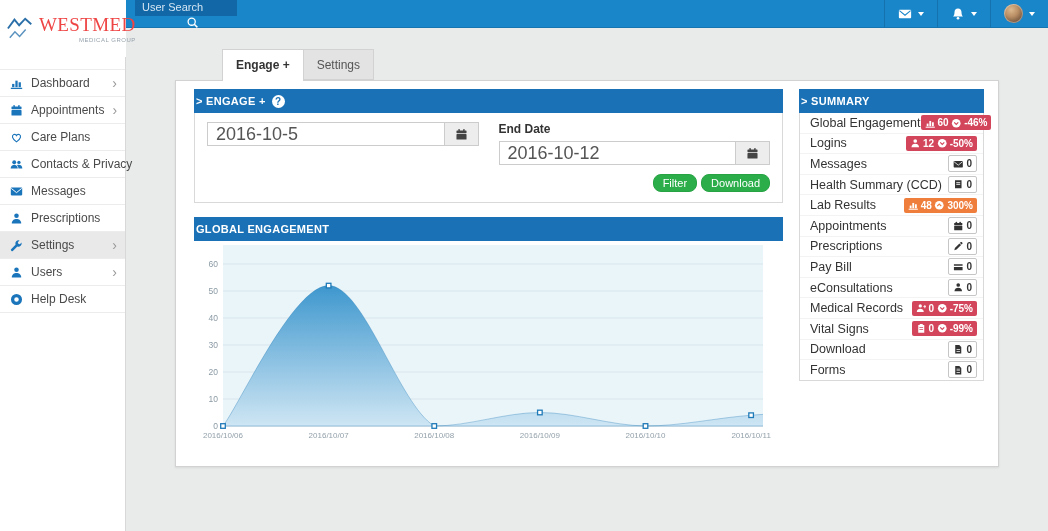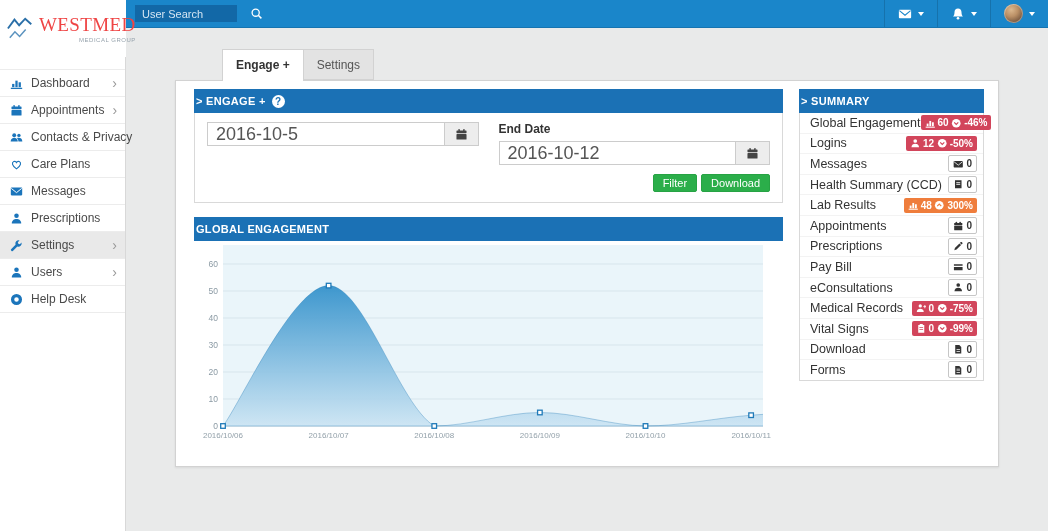--- a/index.html
+++ b/index.html
@@ -5,21 +5,21 @@
   html,body{margin:0;padding:0;}
   body{
     position:relative;width:1048px;height:531px;overflow:hidden;
     background:#e9eaea;font-family:"Liberation Sans","DejaVu Sans",sans-serif;
     -webkit-font-smoothing:antialiased;
   }
   
   .topbar{position:absolute;left:126px;right:0;top:0;height:27px;
     background:var(--c-topbar,#1a86ca);border-bottom:1px solid #1674b0;
     display:flex;align-items:center;z-index:3;}
-  .search-wrap{display:flex;align-items:center;margin-left:9px;}
+  .search-wrap{display:flex;align-items:center;margin-left:9px;flex-direction:column;}
   .user-search{width:88px;height:17px;background:var(--c-search-field,#1268a7);
     border:none;color:#fff;font-size:11px;padding:0 7px;outline:none;font-family:inherit;}
   .user-search::placeholder{color:#d4e5f3;opacity:1;}
   .search-btn{margin-left:13px;width:13px;height:13px;color:#fff;cursor:pointer;}
   .topbar-right{margin-left:auto;display:flex;height:100%;}
   .tb-btn{display:flex;align-items:center;padding:0 13px;border-left:1px solid rgba(0,0,0,.15);
     cursor:pointer;--hole:var(--c-topbar,#1a86ca);}
   .tb-icon{width:14px;height:14px;color:#fff;}
   .caret{width:0;height:0;border-left:3.5px solid transparent;border-right:3.5px solid transparent;
     border-top:4px solid #fff;margin-left:6px;}
@@ -63,21 +63,21 @@
   .date-field{flex:1;min-width:0;}
   .dlabel{font-size:12px;font-weight:bold;color:#333;margin-bottom:5px;}
   .input-group{display:flex;height:24px;}
   .input-group input{flex:1;min-width:0;border:1px solid #ccc;padding:0 8px;font-size:18px;
     color:#555;outline:none;font-family:inherit;background:#fff;}
   .addon{width:34px;background:#ededed;border:1px solid #ccc;border-left:none;display:flex;
     align-items:center;justify-content:center;color:#444;cursor:pointer;box-sizing:border-box;}
   .addon svg{width:13px;height:13px;--hole:#ededed;}
   .btn-row{display:flex;justify-content:flex-end;gap:4px;margin-top:9px;}
   .btn-green{background:var(--c-button-green,#2bae4a);border:1px solid #27a344;color:#fff;
-    font-size:11px;padding:2px 9px;border-radius:2px;cursor:pointer;font-family:inherit;}
+    font-size:11px;padding:2px 9px;border-radius:8px;cursor:pointer;font-family:inherit;}
   .chart-panel{margin-top:14px;}
   #chart-svg{display:block;width:589px;height:205px;}
   
   .summary-body{border:1px solid #d9d9d9;border-top:none;background:#fff;}
   .srow{height:19.6px;display:flex;align-items:center;padding:0 6px 0 10px;border-bottom:1px solid #f3f3f3;}
   .summary-body .srow:last-child{border-bottom:none;}
   .srlabel{font-size:12.5px;color:#333;white-space:nowrap;}
   .badge{margin-left:auto;display:inline-flex;align-items:center;gap:2.5px;height:15px;
     padding:0 4px;border-radius:2px;font-size:10px;font-weight:bold;flex:none;}
   .badge-plain{background:#fff;border:1px solid #c6c6c6;color:#333;--hole:#fff;}
@@ -218,29 +218,29 @@
       </div>
       <div class="side-item">
         <svg class="sicon" viewBox="0 0 16 16">
           <use href="#i-calendar" xlink:href="#i-calendar"></use>
         </svg>
         <span class="slabel">Appointments</span>
         <span class="chev">›</span>
       </div>
       <div class="side-item">
         <svg class="sicon" viewBox="0 0 16 16">
+          <use href="#i-heart" xlink:href="#i-heart"></use>
+        </svg>
+        <span class="slabel">Care Plans</span>
+      </div>
+      <div class="side-item">
+        <svg class="sicon" viewBox="0 0 16 16">
           <use href="#i-group" xlink:href="#i-group"></use>
         </svg>
         <span class="slabel">Contacts &amp; Privacy</span>
-      </div>
-      <div class="side-item">
-        <svg class="sicon" viewBox="0 0 16 16">
-          <use href="#i-heart" xlink:href="#i-heart"></use>
-        </svg>
-        <span class="slabel">Care Plans</span>
       </div>
       <div class="side-item">
         <svg class="sicon" viewBox="0 0 16 16">
           <use href="#i-envelope" xlink:href="#i-envelope"></use>
         </svg>
         <span class="slabel">Messages</span>
       </div>
       <div class="side-item">
         <svg class="sicon" viewBox="0 0 16 16">
           <use href="#i-user" xlink:href="#i-user"></use>

